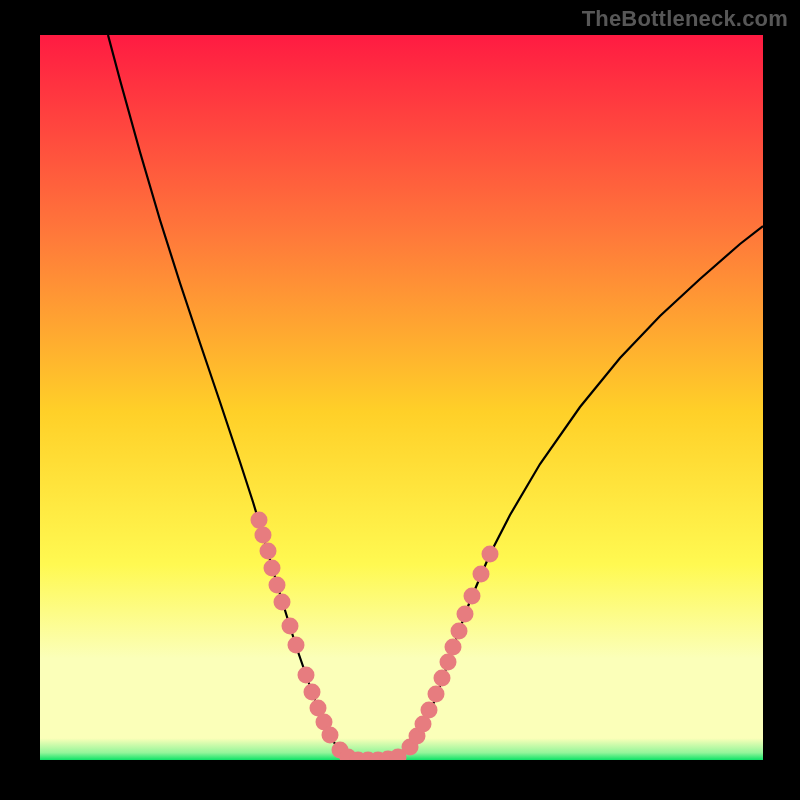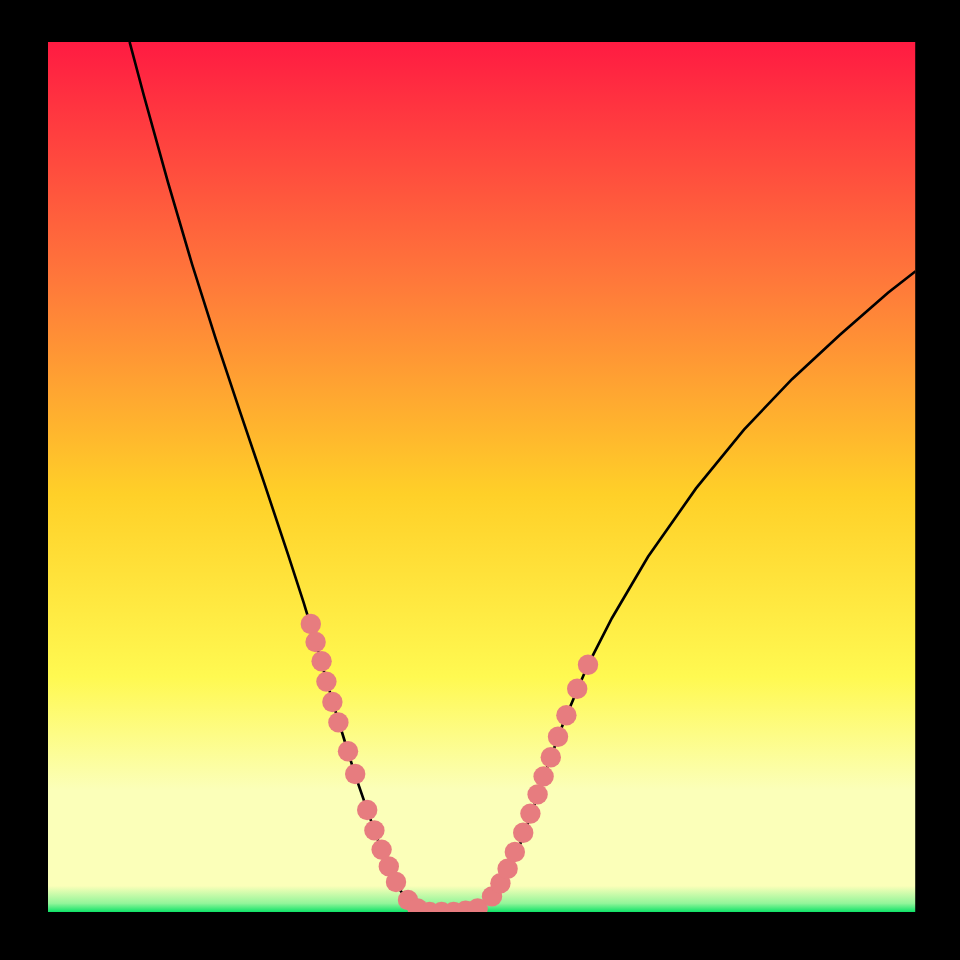--- a/index.html
+++ b/index.html
@@ -40,20 +40,21 @@
     position: absolute;
     top: 0;
     left: 0;
   }
 </style>
 </head>
 <body>
 
 <div class="stage">
 
+  <div class="watermark">TheBottleneck.com</div>
 
   <div class="plot">
     <svg id="chart-svg" width="723" height="725" viewBox="0 0 723 725">
       <defs>
         <linearGradient id="bg-grad" x1="0" y1="0" x2="0" y2="1">
           <stop id="g0" offset="0%" stop-color="#ff1b42"></stop>
           <stop id="g1" offset="28%" stop-color="#ff7a3a"></stop>
           <stop id="g2" offset="52%" stop-color="#ffd028"></stop>
           <stop id="g3" offset="73%" stop-color="#fff951"></stop>
           <stop id="g4" offset="86%" stop-color="#fbffb9"></stop>

